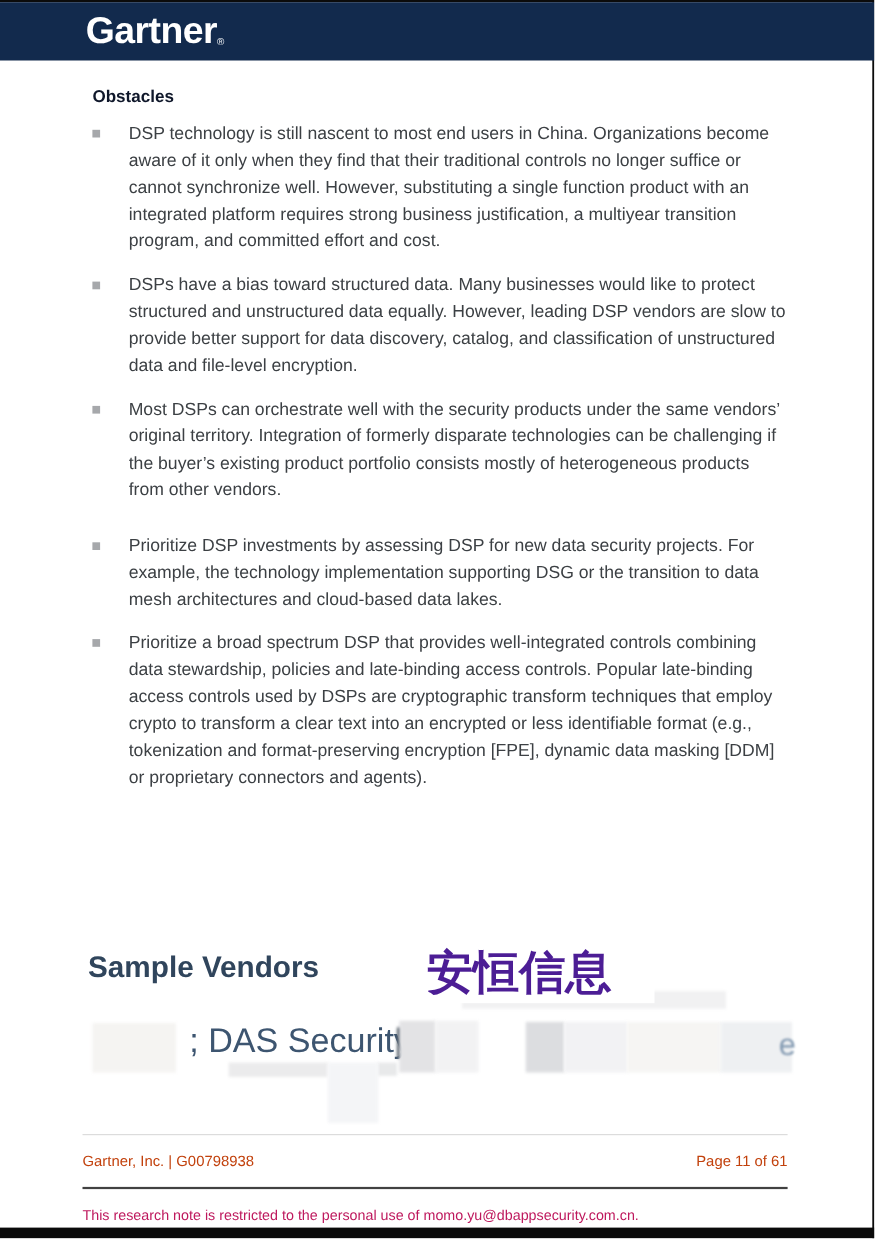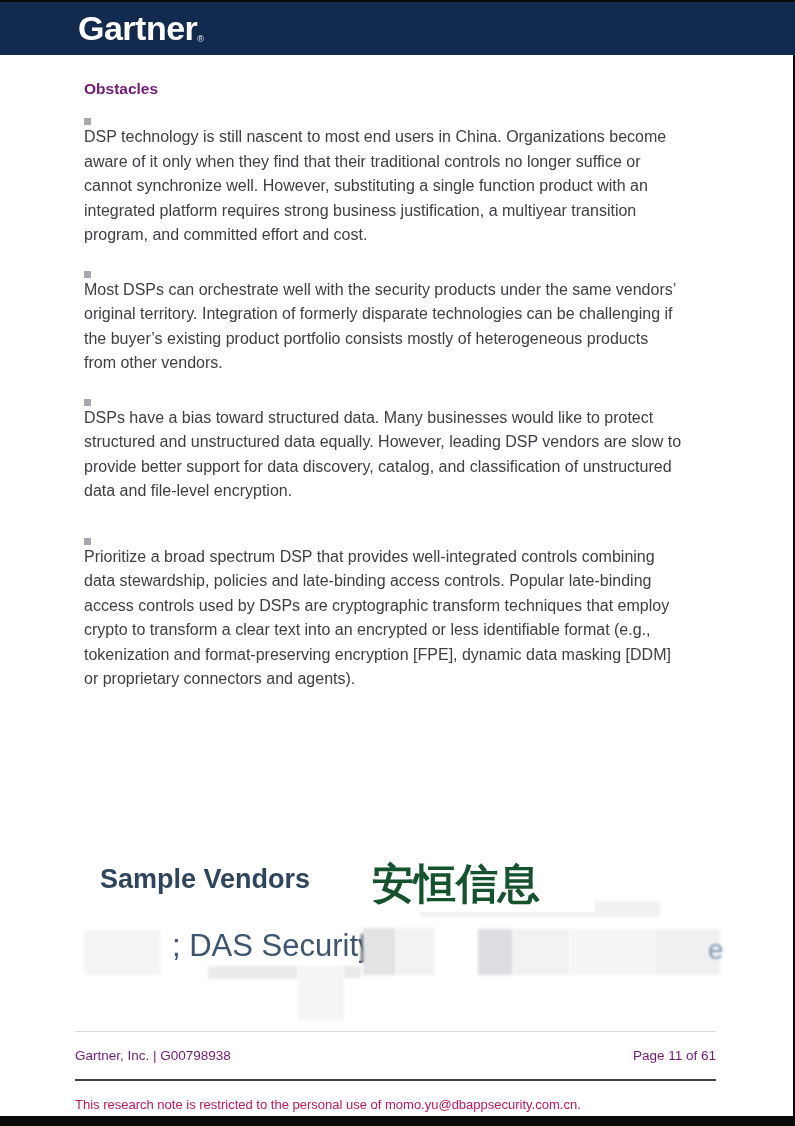--- a/index.html
+++ b/index.html
@@ -13,41 +13,41 @@
   .bottom-bar{position:absolute;left:0;top:1116px;width:795px;height:10px;background:#0a0a0a;}
   
   .header{position:absolute;left:0;top:2px;width:795px;height:53px;background:#122a4d;}
   .logo{position:absolute;left:78px;top:7px;color:#ffffff;font-weight:bold;
         font-size:34px;letter-spacing:-0.5px;}
   .logo sup{font-size:9px;vertical-align:-2px;font-weight:normal;}
   
   .content{position:absolute;left:84px;top:80px;width:632px;}
   .sec{margin:0 0 24px 0;}
   .sec + .sec{margin-top:26px;}
-  .sec-heading{font-size:15.5px;font-weight:bold;color:#701a75;margin:0 0 12px 0;}
-  .bullet{display:flex;margin:0 0 15px 0;flex-direction:column;}
+  .sec-heading{font-size:15.5px;font-weight:bold;color:#0f172a;margin:0 0 12px 0;}
+  .bullet{display:flex;margin:0 0 15px 0;}
   .bullet-marker{flex:0 0 7px;width:7px;height:7px;background:#a6a8ab;margin:8px 26px 0 0;}
   .bullet-text{font-size:16px;line-height:24.5px;color:#3c4044;width:599px;}
   
-  .sv-label{position:absolute;left:100px;top:864px;font-size:27px;font-weight:bold;
+  .sv-label{position:absolute;left:80px;top:864px;font-size:27px;font-weight:bold;
             color:#30455c;filter:blur(0.3px);}
   .cjk-strip{position:absolute;left:420px;top:901px;width:240px;height:16px;
              background:#f1f1f2;filter:blur(1.5px);}
   .cjk-bg{position:absolute;left:385px;top:851px;width:210px;height:61px;background:#ffffff;}
-  .cjk-text{position:absolute;left:372px;top:856px;font-size:42px;font-weight:bold;
-            color:#14532d;filter:blur(0.3px);}
+  .cjk-text{position:absolute;left:388px;top:856px;font-size:42px;font-weight:bold;
+            color:#4c1d95;filter:blur(0.3px);}
   .vendor-frag{position:absolute;left:172px;top:928px;font-size:31px;font-weight:500;
                color:#3d5570;filter:blur(0.4px);}
   .edge-frag{position:absolute;left:708px;top:934px;font-size:28px;color:#8299b1;
              filter:blur(1px);}
   .redact{position:absolute;filter:blur(1.5px);}
   
   .hairline{position:absolute;left:75px;top:1031px;width:641px;height:1px;background:#d9d9d9;}
   .footer-line{position:absolute;left:75px;top:1048px;width:641px;display:flex;
-               justify-content:space-between;font-size:13.5px;color:#701a75;}
+               justify-content:space-between;font-size:13.5px;color:#c2410c;}
   .rule{position:absolute;left:75px;top:1079px;width:641px;height:2px;background:#414141;}
   .restriction{position:absolute;left:75px;top:1097px;font-size:13px;color:#be185d;}
 </style>
 </head>
 <body>
 
 <div id="page">
 
   <div class="top-border"></div>
   <div class="right-border"></div>
@@ -60,32 +60,36 @@
     <div class="sec">
       <div class="sec-heading">Obstacles</div>
       <div>
     <div class="bullet">
       <span class="bullet-marker"></span>
       <span class="bullet-text">DSP technology is still nascent to most end users in China. Organizations become aware of it only when they find that their traditional controls no longer suffice or cannot synchronize well. However, substituting a single function product with an integrated platform requires strong business justification, a multiyear transition program, and committed effort and cost.</span>
     </div>
 
     <div class="bullet">
       <span class="bullet-marker"></span>
-      <span class="bullet-text">Most DSPs can orchestrate well with the security products under the same vendors’ original territory. Integration of formerly disparate technologies can be challenging if the buyer’s existing product portfolio consists mostly of heterogeneous products from other vendors.</span>
+      <span class="bullet-text">DSPs have a bias toward structured data. Many businesses would like to protect structured and unstructured data equally. However, leading DSP vendors are slow to provide better support for data discovery, catalog, and classification of unstructured data and file-level encryption.</span>
     </div>
 
     <div class="bullet">
       <span class="bullet-marker"></span>
-      <span class="bullet-text">DSPs have a bias toward structured data. Many businesses would like to protect structured and unstructured data equally. However, leading DSP vendors are slow to provide better support for data discovery, catalog, and classification of unstructured data and file-level encryption.</span>
+      <span class="bullet-text">Most DSPs can orchestrate well with the security products under the same vendors’ original territory. Integration of formerly disparate technologies can be challenging if the buyer’s existing product portfolio consists mostly of heterogeneous products from other vendors.</span>
     </div>
   </div>
     </div>
 
     <div class="sec">
       <div>
+    <div class="bullet">
+      <span class="bullet-marker"></span>
+      <span class="bullet-text">Prioritize DSP investments by assessing DSP for new data security projects. For example, the technology implementation supporting DSG or the transition to data mesh architectures and cloud-based data lakes.</span>
+    </div>
 
     <div class="bullet">
       <span class="bullet-marker"></span>
       <span class="bullet-text">Prioritize a broad spectrum DSP that provides well-integrated controls combining data stewardship, policies and late-binding access controls. Popular late-binding access controls used by DSPs are cryptographic transform techniques that employ crypto to transform a clear text into an encrypted or less identifiable format (e.g., tokenization and format-preserving encryption [FPE], dynamic data masking [DDM] or proprietary connectors and agents).</span>
     </div>
 
 
   </div>
     </div>
   </div>

